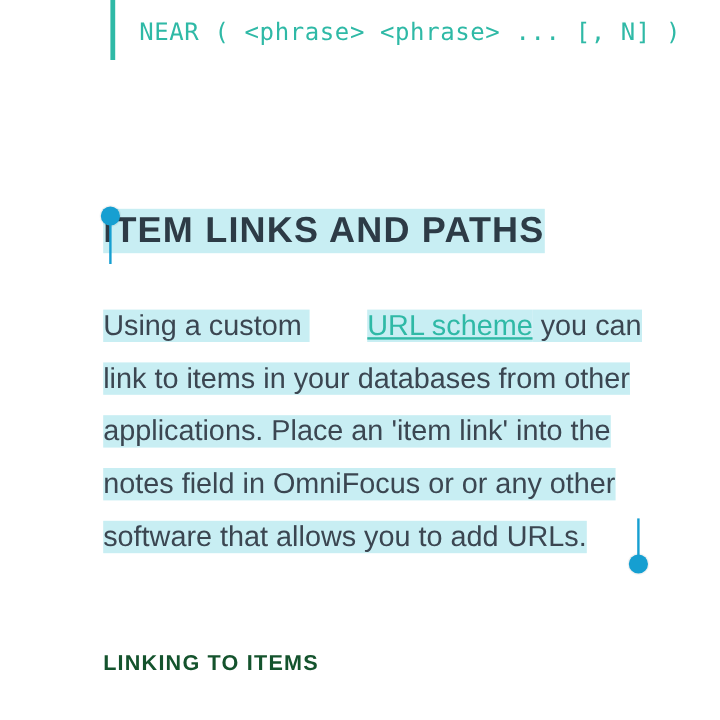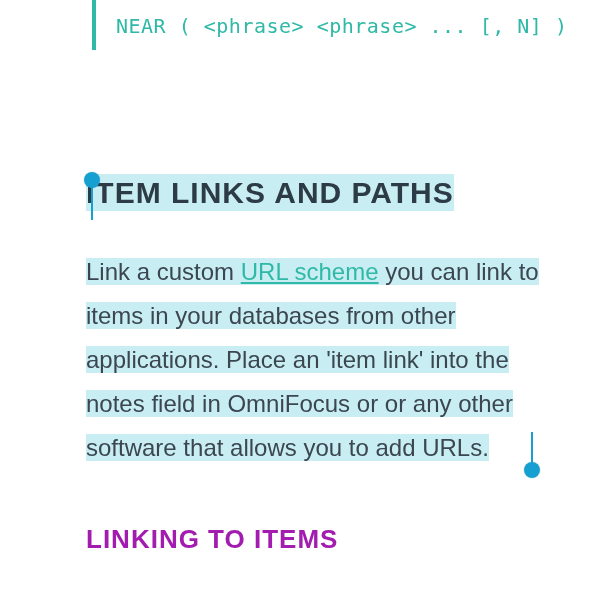--- a/index.html
+++ b/index.html
@@ -146,20 +146,21 @@
     line-height: 44px;
     color: #3b4651;
     font-weight: 400;
   }
   p.body .hl {
     background: #c8eef3;
   }
   p.body a {
     color: #2fb9a6;
     text-decoration: underline;
+    margin-left: 48px;
   }
 
   
   .handle {
     position: absolute;
     width: 16px;
     height: 16px;
     background: #169fd1;
     border-radius: 50%;
     box-shadow: 0 0 0 1px rgba(0,0,0,0.05);
@@ -186,24 +187,24 @@
     content: "";
     position: absolute;
     left: 7px;
     top: -30px;
     width: 2px;
     height: 32px;
     background: #169fd1;
   }
 
   h3.subheading {
-    margin: 54px 0 0 0;
-    font-size: 26px;
+    margin: 72px 0 0 0;
+    font-size: 18px;
     font-weight: 800;
-    color: #a21caf;
+    color: #14532d;
     letter-spacing: 1px;
   }
 </style>
 </head>
 <body>
 
 <div class="page">
 
   <div class="codeblock">
     <div class="rule"></div>
@@ -214,20 +215,20 @@
   <div class="handle start"></div>
   <div class="handle end"></div>
 
   <div class="content">
 
     <h2 class="section-title">
       <span class="hl">ITEM LINKS AND PATHS</span>
     </h2>
 
     <p class="body">
-      <span class="hl">Link a custom </span><a href="#"><span class="hl">URL scheme</span></a><span class="hl"> you can link to items in your databases from other applications. Place an 'item link' into the notes field in OmniFocus or or any other software that allows you to add URLs.</span>
+      <span class="hl">Using a custom </span><a href="#"><span class="hl">URL scheme</span></a><span class="hl"> you can link to items in your databases from other applications. Place an 'item link' into the notes field in OmniFocus or or any other software that allows you to add URLs.</span>
     </p>
 
     <h3 class="subheading">LINKING TO ITEMS</h3>
 
   </div>
 
 </div>
 
 </body></html>

